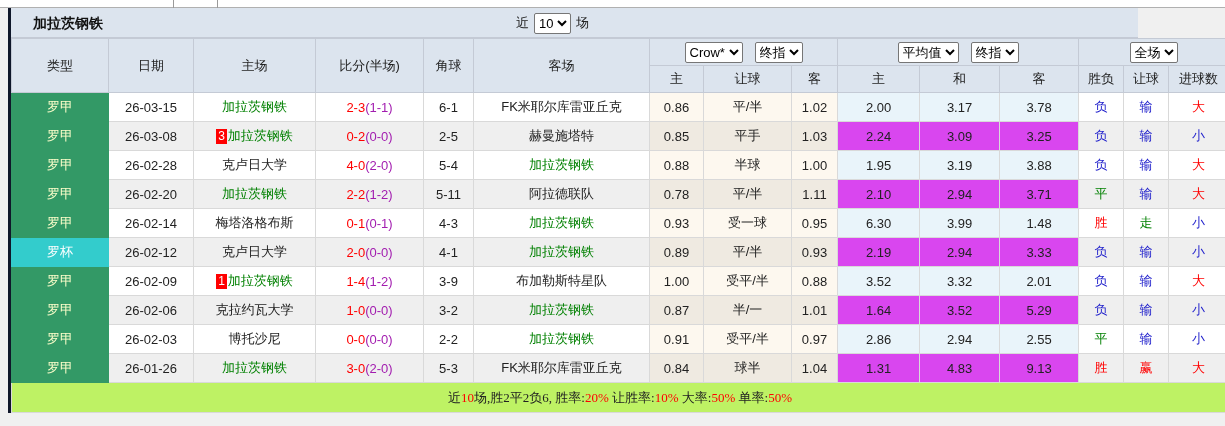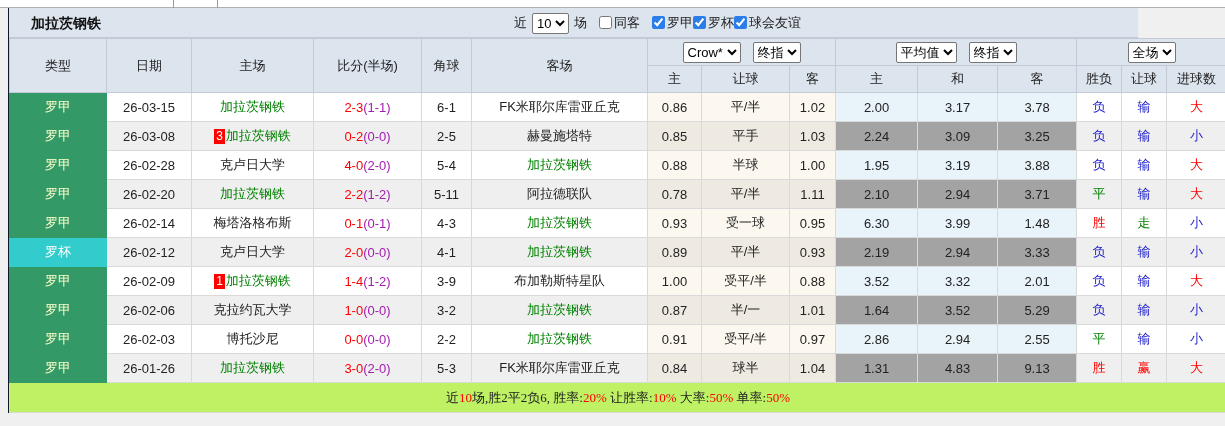--- a/index.html
+++ b/index.html
@@ -4,40 +4,40 @@
 <style>
   * { box-sizing: border-box; margin: 0; padding: 0; }
   html,body { width:1225px; height:426px; overflow:hidden; }
   body {
     background:#f0f0f0;
     font-family:"Liberation Sans","DejaVu Sans",sans-serif;
     font-size:13px; color:#222;
   }
   .top-strip { position:relative; width:1225px; height:8px; background:#ffffff; border-bottom:1px solid #b0b0b0; }
   .top-strip .tick { position:absolute; top:0; width:1px; height:8px; background:#9a9a9a; }
-  .panel { margin-left:8px; width:1130px; background:#ffffff; border-left:1px solid #0f172a; }
+  .panel { margin-left:8px; width:1130px; background:#ffffff; border-left:3px solid #0f172a; }
 
   .title-bar { position:relative; height:30px; background:#dce4ee; border-bottom:1px solid #c4cad5; }
   .title { position:absolute; left:22px; top:0; line-height:30px; font-weight:bold; font-size:14px; color:#111; }
   .controls { position:absolute; left:505px; top:0; height:30px; display:flex; align-items:center; font-size:13px; }
   .controls select { margin:0 5px; }
   select { font-size:13px; height:21px; font-family:inherit; background:#fff; border:1px solid #767676; border-radius:2px; }
   .filter { display:inline-flex; align-items:center; cursor:pointer; }
   .filter.gap { margin-left:12px; }
   .filter input { width:13px; height:13px; margin:0 2px 0 0; accent-color:#2b7de9; cursor:pointer; }
 
   table { border-collapse:collapse; table-layout:fixed; width:1217px; }
   th { background:#dce4ee; border:1px solid #c4cad5; font-weight:normal; font-size:13px; color:#222; height:27px; padding:0; }
   .sel-group { display:flex; justify-content:center; align-items:center; gap:12px; }
   td { border:1px solid #d9d9d9; text-align:center; height:29px; font-size:13px; padding:0 2px; background:#ffffff; overflow:hidden; white-space:nowrap; }
   tr.even td { background:#efefef; }
   td.odds { background:#fdf8ef; }
   tr.even td.odds { background:#efeae1; }
   td.avg { background:#e9f4fa; }
-  tr.even td.avg { background:#a3a3a3; }
+  tr.even td.avg { background:#d946ef; }
   td.c-type.lg-green { background:#339966; color:#ffffcc; border-color:#339966; }
   td.c-type.lg-cyan  { background:#33cccc; color:#ffffff; border-color:#33cccc; }
   .team.self { color:#008000; }
   .badge { display:none; background:#ff0000; color:#ffffff; font-size:12px; padding:0 2px; margin-right:1px; line-height:15px; }
   .badge.show { display:inline-block; }
   .ft { color:#ff0000; }
   .ht { color:#a21caf; }
   .red { color:#ff0000; }
   .blue { color:#2222cc; }
   .green { color:#008000; }
@@ -52,33 +52,20 @@
   <div class="tick" style="left:217px;"></div>
 </div>
 
 <div class="panel">
   <div class="title-bar">
     <span class="title">加拉茨钢铁</span>
     <div class="controls">
       <span>近</span>
       <select><option>10</option></select>
       <span>场</span>
-      <span id="filters"><label class="filter gap">
-            <input type="checkbox" style="">
-            <span>同客</span>
-          </label><label class="filter gap">
-            <input type="checkbox" checked="" style="">
-            <span>罗甲</span>
-          </label><label class="filter">
-            <input type="checkbox" checked="" style="">
-            <span>罗杯</span>
-          </label><label class="filter">
-            <input type="checkbox" checked="" style="">
-            <span>球会友谊</span>
-          </label></span>
     </div>
   </div>
 
   <table>
     <colgroup>
       <col style="width:97px">
         <col style="width:85px">
         <col style="width:122px">
         <col style="width:108px">
         <col style="width:50px">

